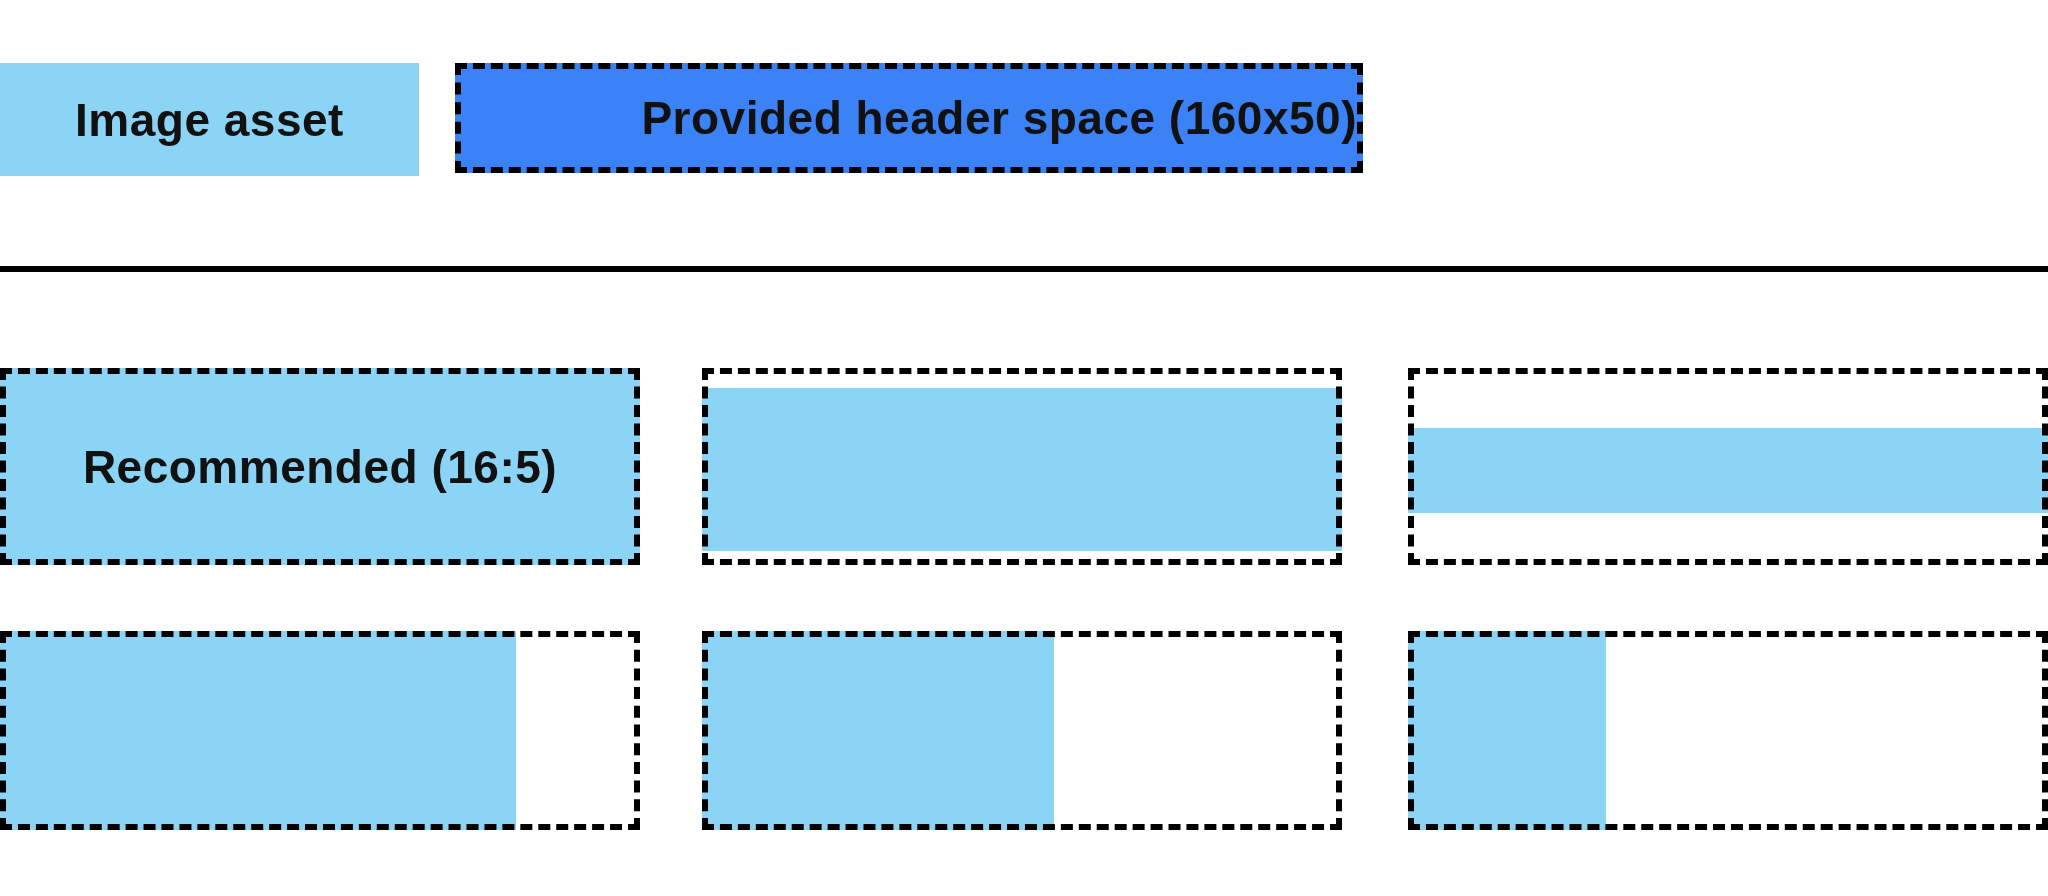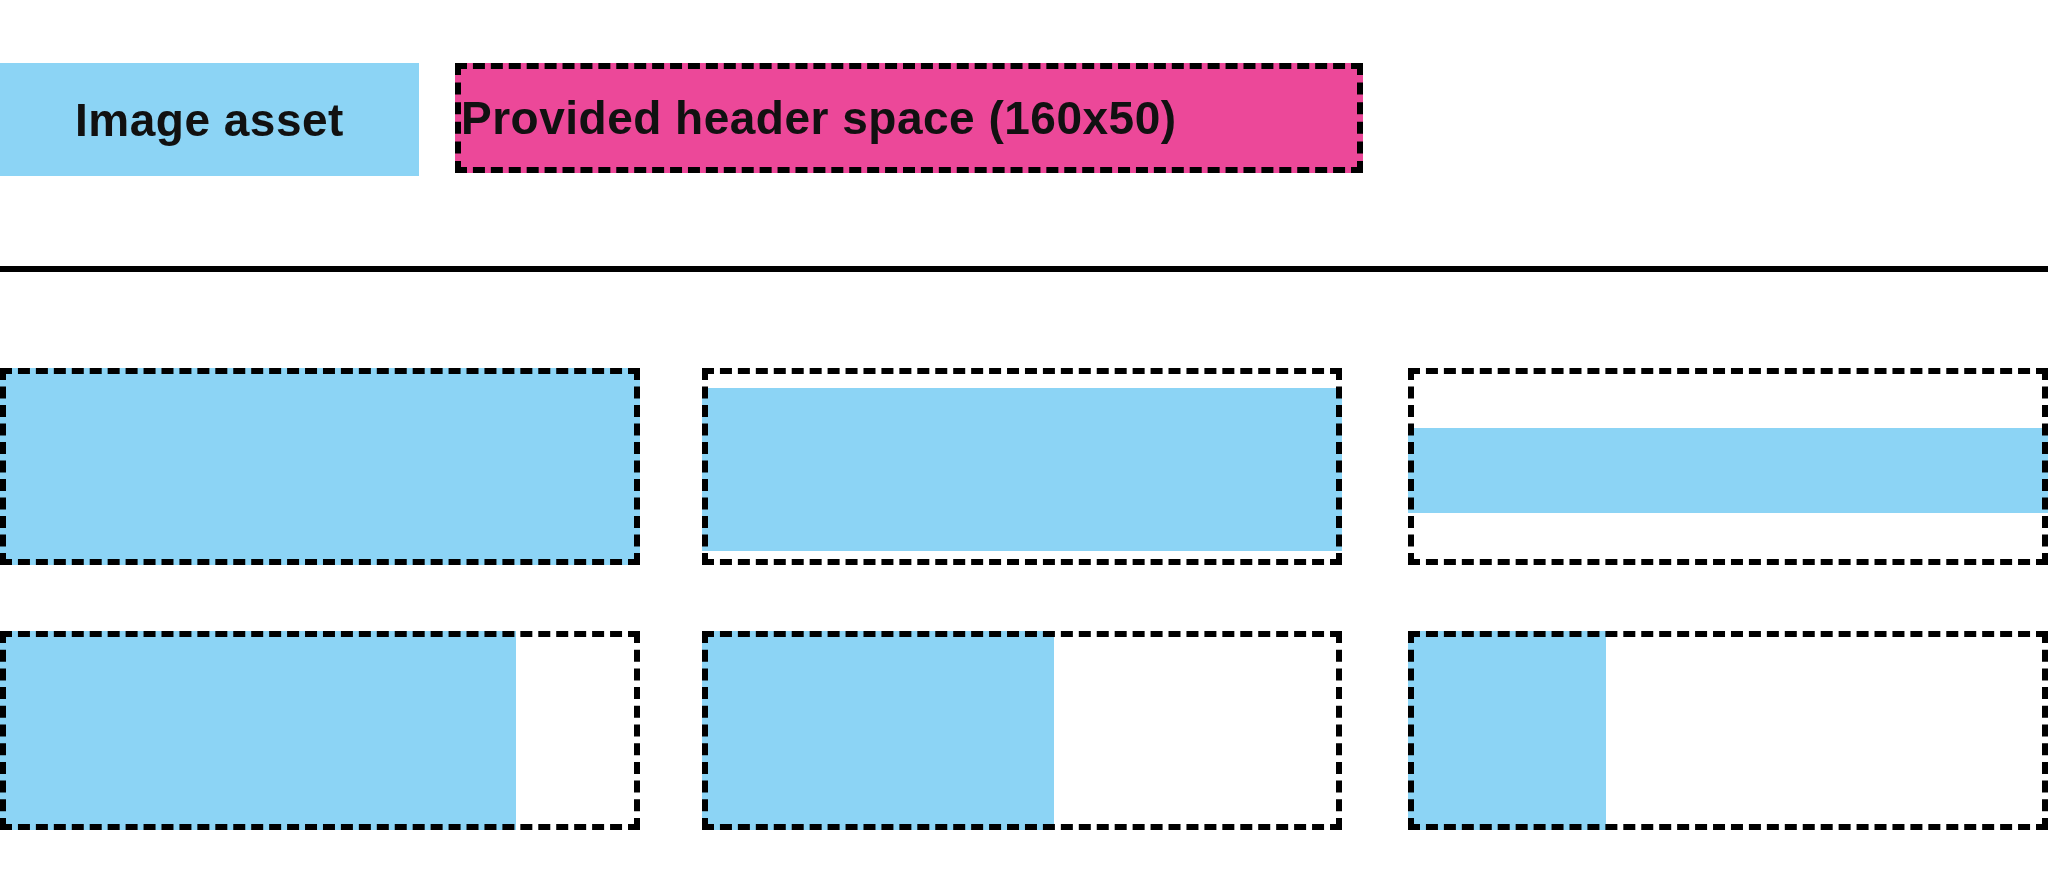--- a/index.html
+++ b/index.html
@@ -33,22 +33,22 @@
     width: 419px; height: 113px;
     background: var(--asset-blue);
     display: flex; align-items: center; justify-content: center;
   }
   .legend-dashed {
     position: absolute;
     left: 455px; top: 63px;
     width: 908px; height: 110px;
     box-sizing: border-box;
     border: 6px dashed var(--line-black);
-    background: #ec4899;
-    display: flex; align-items: center; justify-content: flex-start;
+    background: #3b82f6;
+    display: flex; align-items: center; justify-content: flex-end;
   }
   
   .divider {
     position: absolute;
     left: 0; right: 0; top: 266px;
     height: 6px;
     background: var(--line-black);
   }
   
   .box {
@@ -88,20 +88,21 @@
   </div>
 
   <div class="legend-dashed">
     <span class="lbl">Provided header space (160x50)</span>
   </div>
 
   <div class="divider"></div>
 
   <div class="box r1c1">
     <div class="fill" style="inset: 0px;"></div>
+    <span class="lbl">Recommended (16:5)</span>
   </div>
 
   <div class="box r1c2">
     <div class="fill" style="left: 0px; right: 0px; top: 10%; height: 83%;"></div>
   </div>
 
   <div class="box r1c3">
     <div class="fill" style="left: 0px; right: 0px; top: 30.5%; height: 43%;"></div>
   </div>
 

